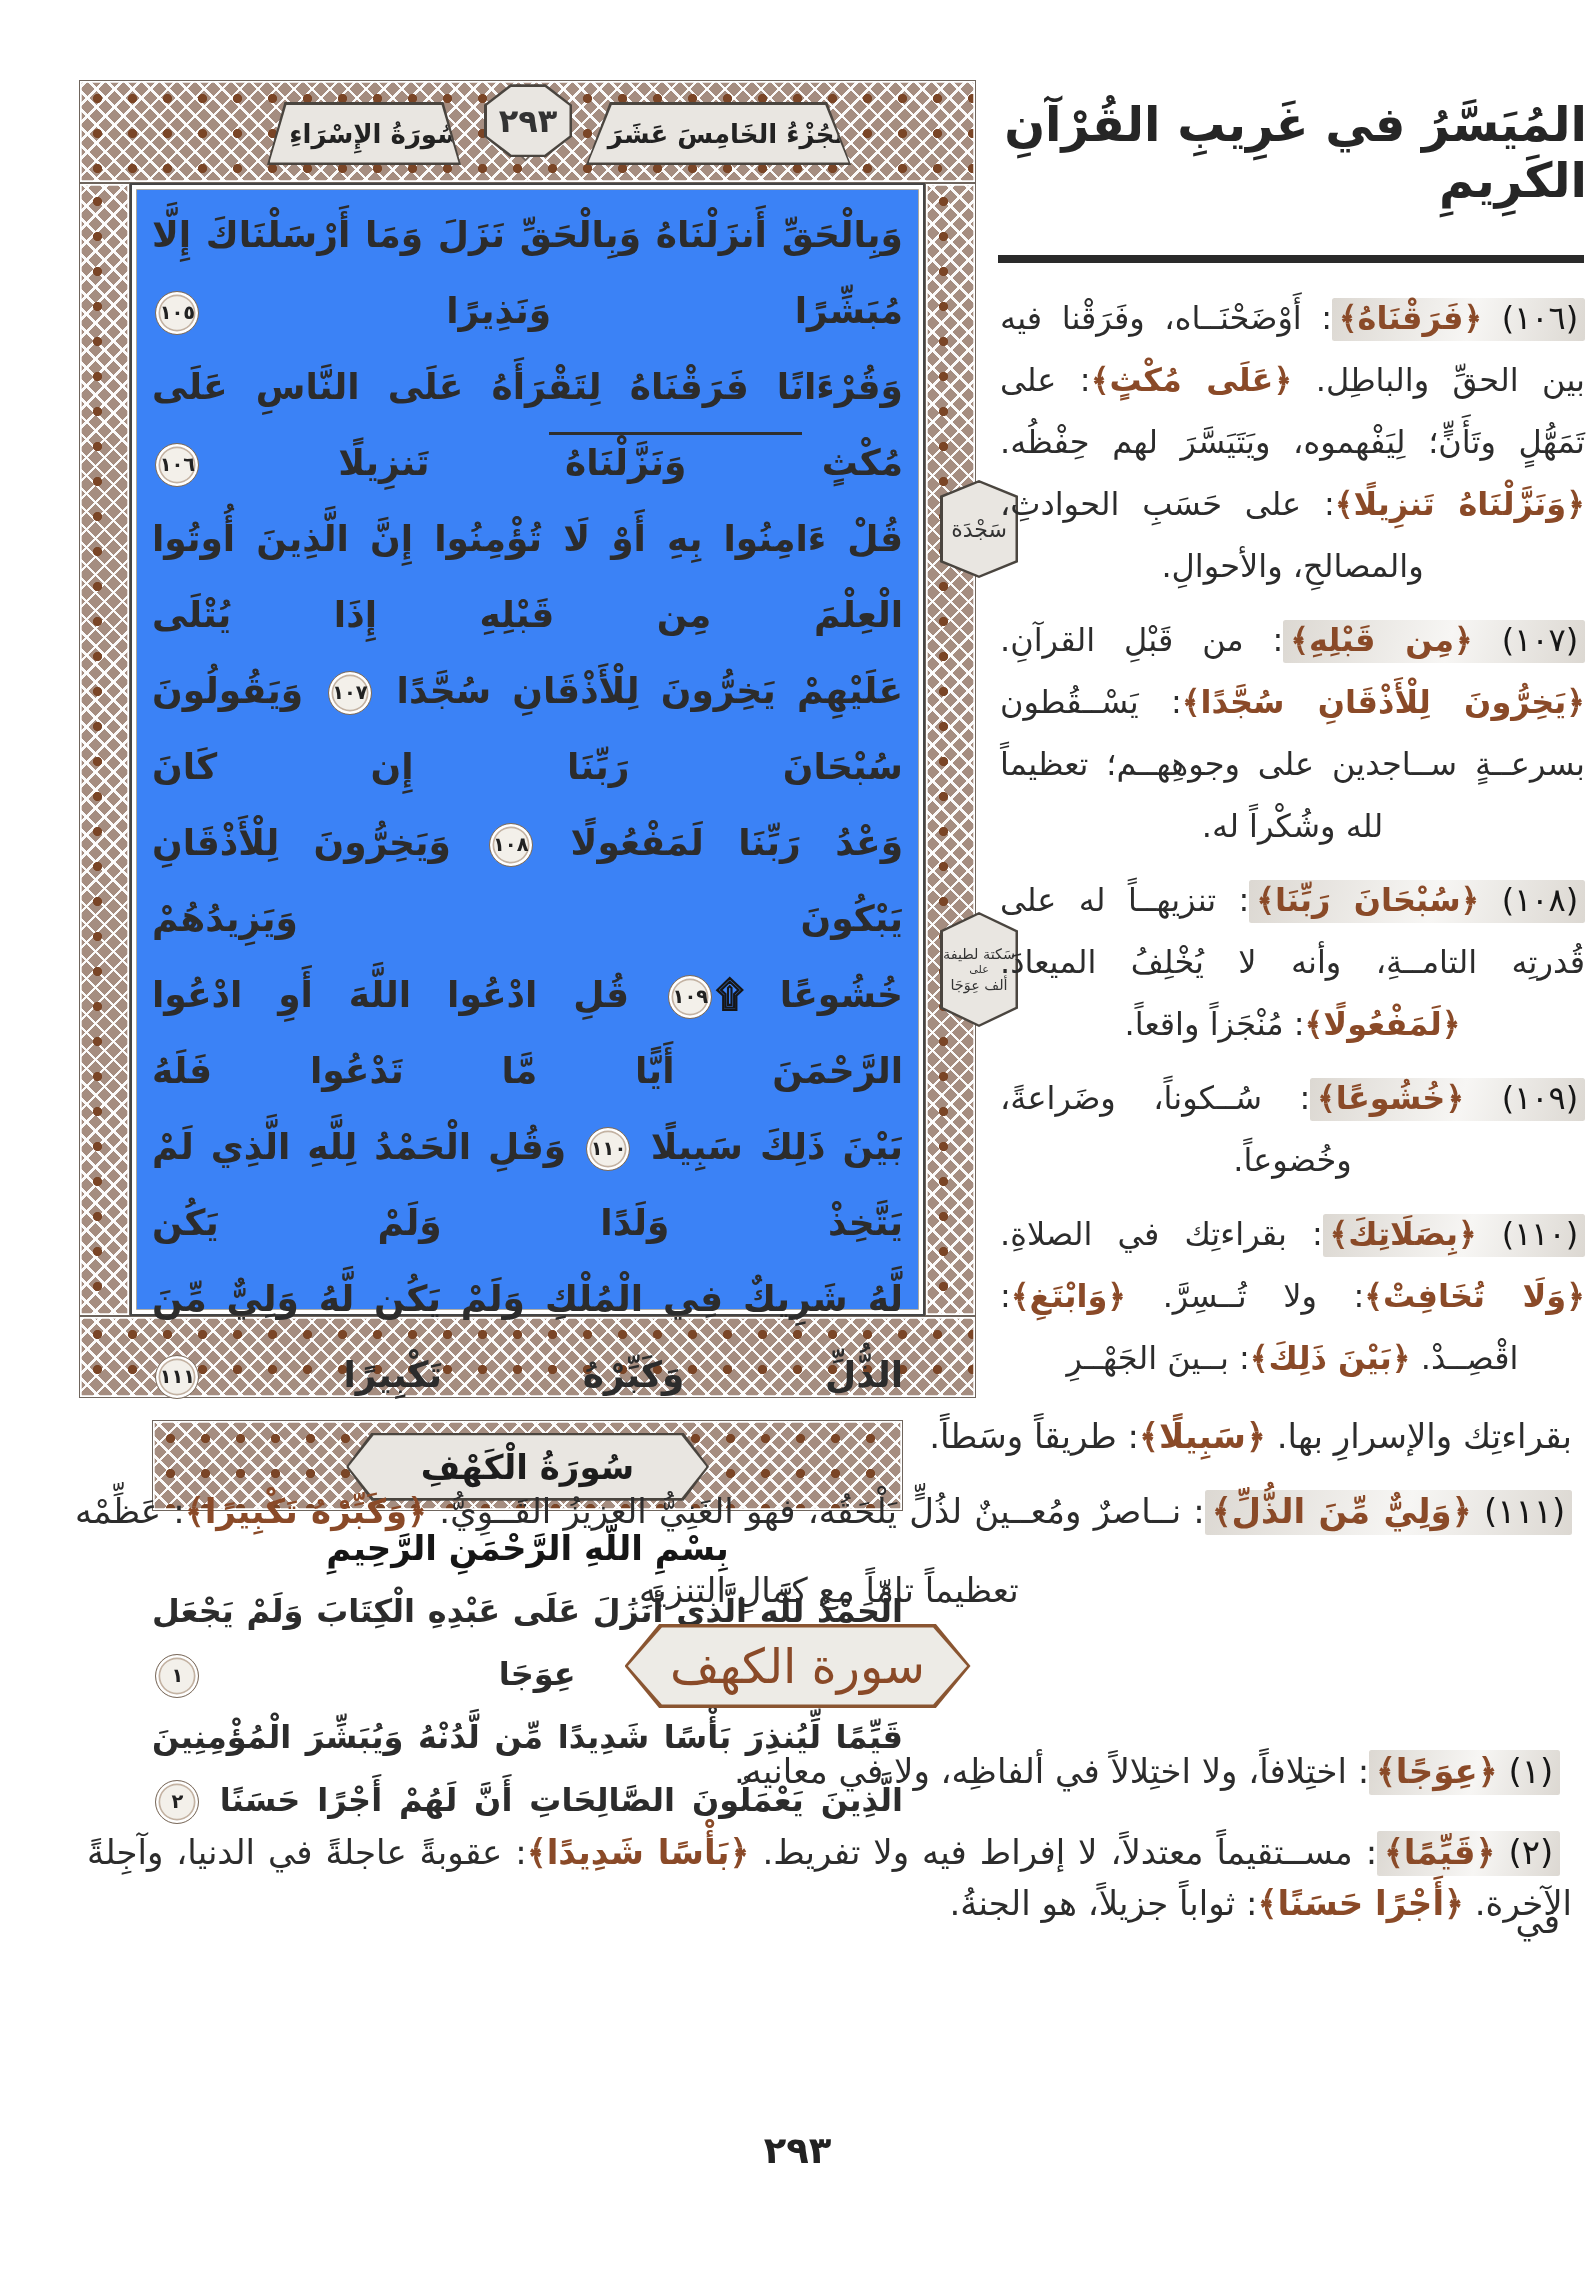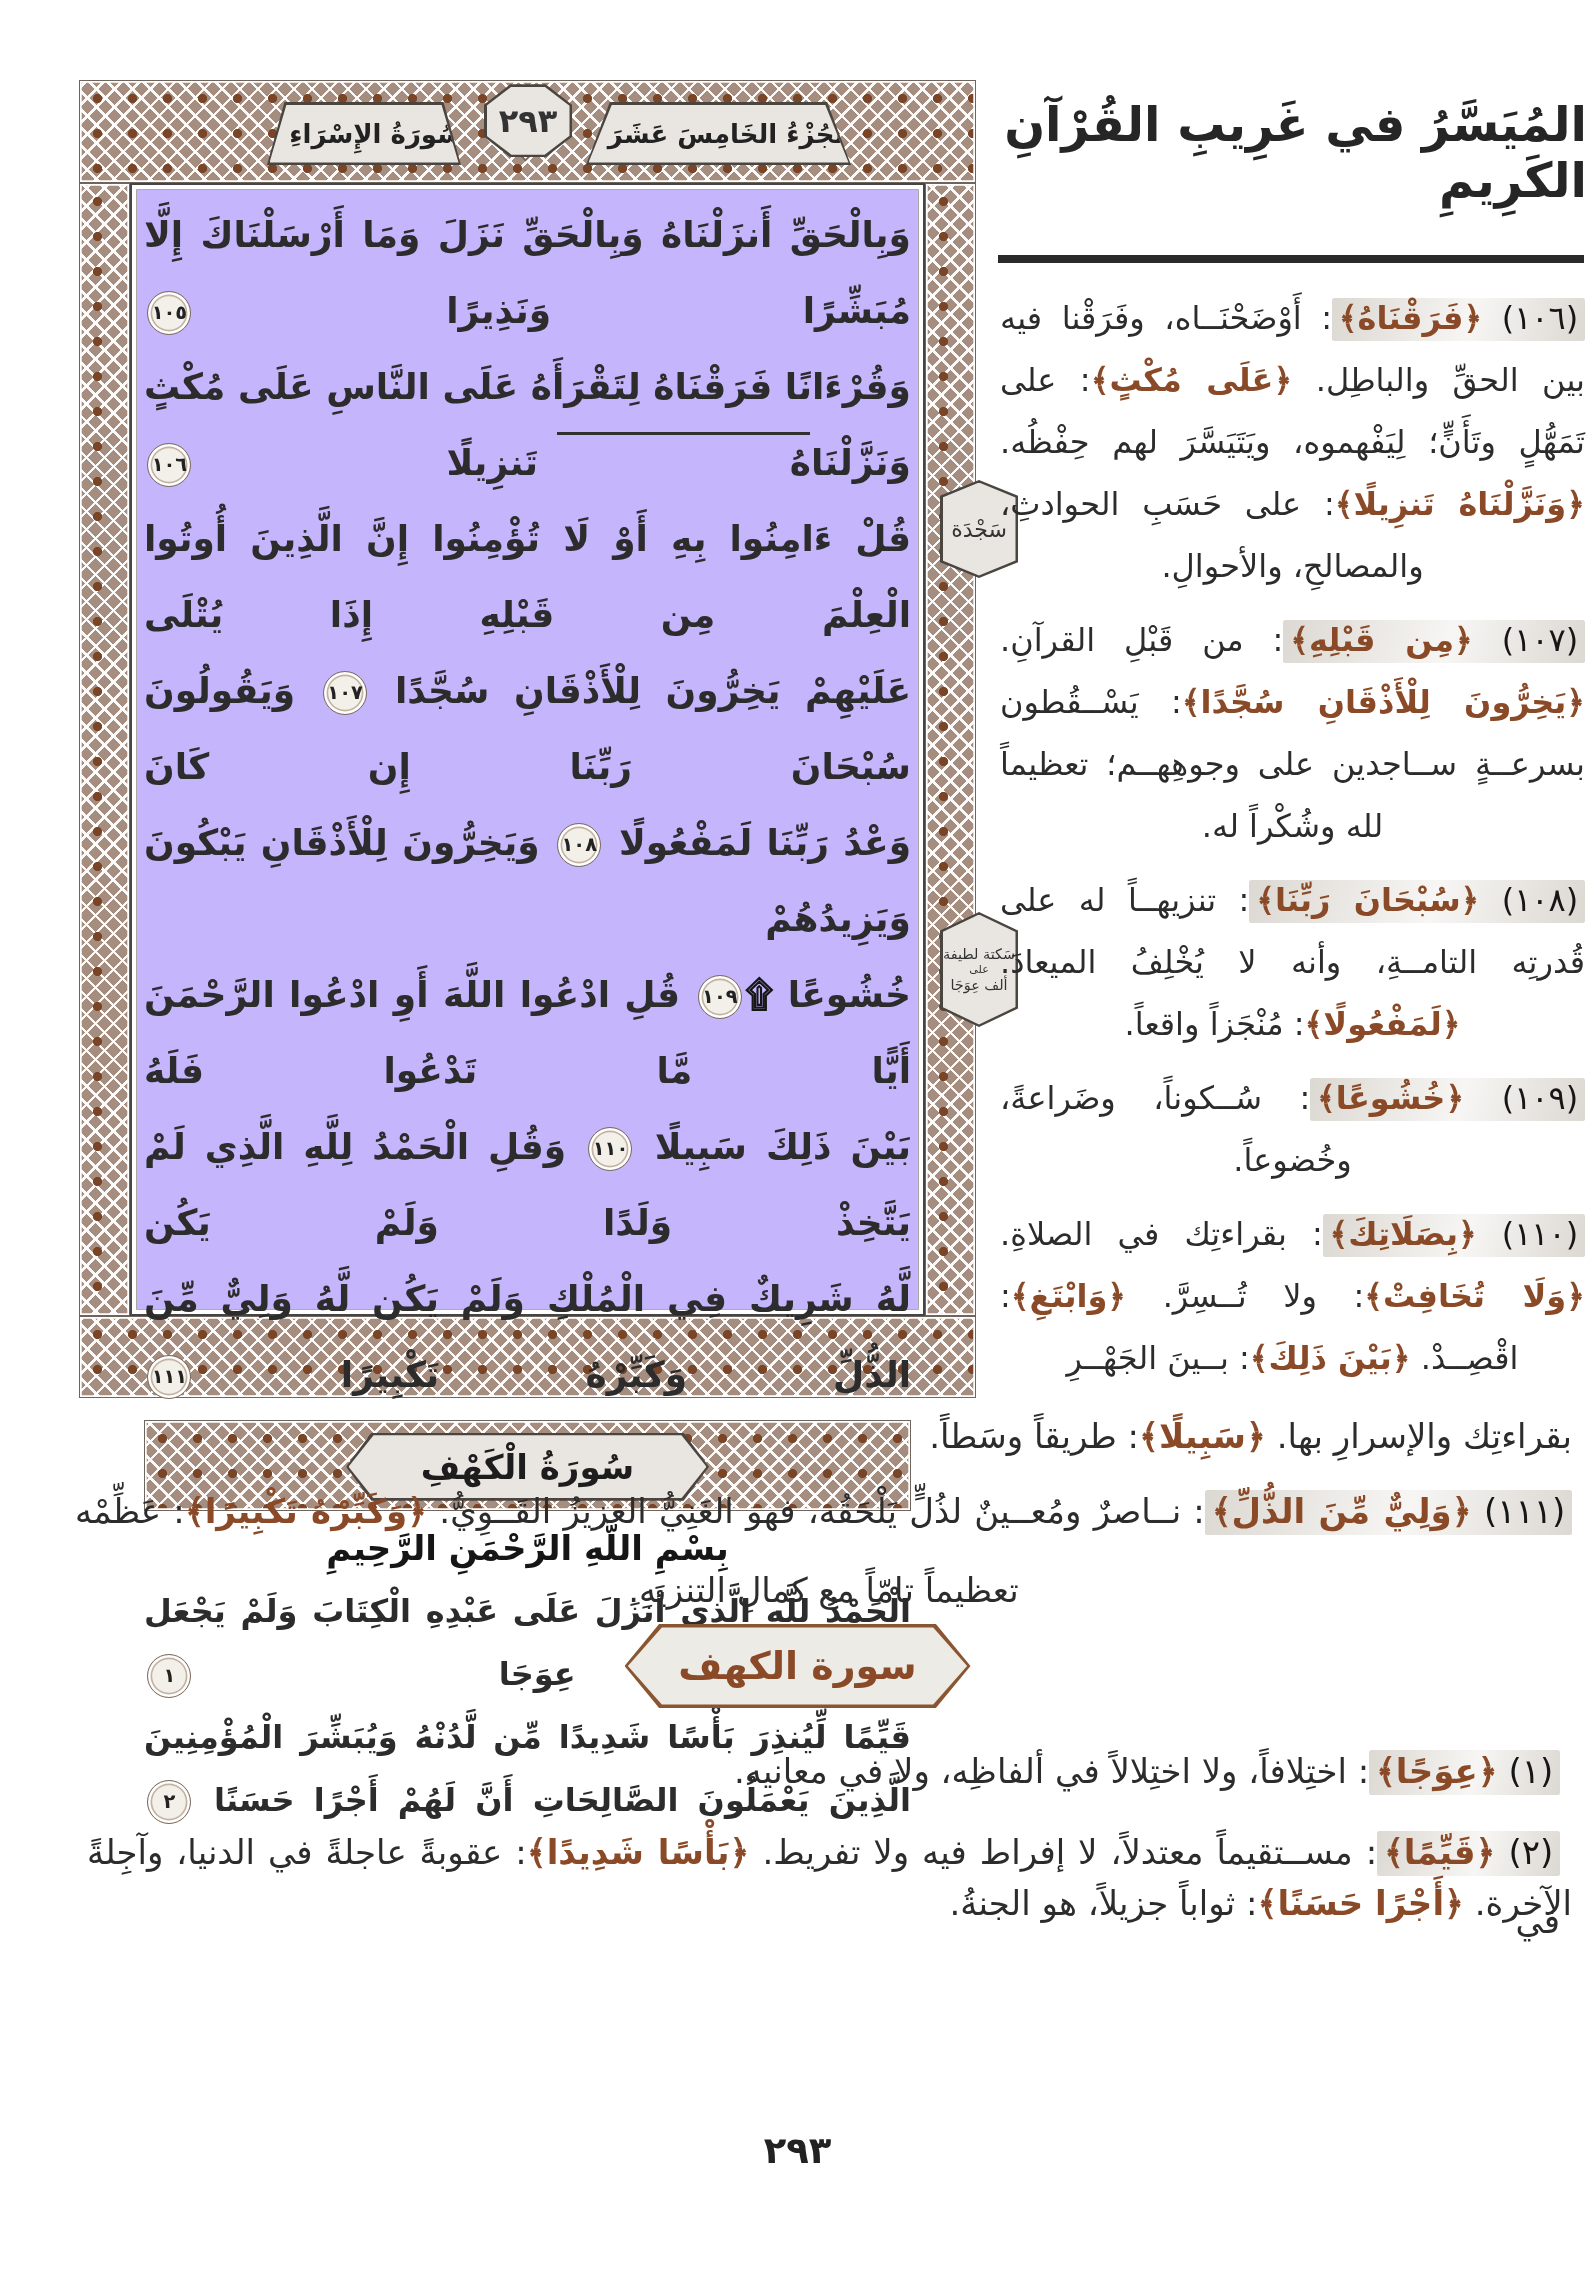--- a/index.html
+++ b/index.html
@@ -44,23 +44,23 @@
   .pagenum-label{font-size:32px;font-weight:bold;color:#333;}
 
   .side-cart, .side-cart .cart-inner{clip-path:polygon(50% 0,100% 16%,100% 84%,50% 100%,0 84%,0 16%);}
   .cart-sajdah{right:-42px;top:400px;width:78px;height:98px;}
   .sajdah-label{font-size:22px;color:#333;}
   .cart-saktah{right:-42px;top:832px;width:78px;height:115px;}
   .saktah-lines{display:flex;flex-direction:column;align-items:center;line-height:1.25;color:#333;}
   .saktah-lines .l1,.saktah-lines .l3{font-size:14.4px;}
   .saktah-lines .l2{font-size:11px;}
 
-  .inner{position:absolute;left:51px;right:51px;top:103px;bottom:82px;background:#c4b5fd;
+  .inner{position:absolute;left:51px;right:51px;top:103px;bottom:82px;background:#3b82f6;
          border:2.5px solid #454545;box-shadow:inset 0 0 0 4.2px #fff, inset 0 0 0 5px #979289;
-         padding:12px 12px 5px;}
+         padding:12px 20px 5px;}
   .qarea{position:relative;width:100%;height:100%;}
 
   .q-line{font-size:36px;font-weight:bold;color:#161616;line-height:76px;
           text-align:justify;text-align-last:justify;direction:rtl;white-space:normal;}
   .q-line.kahf{font-size:32px;line-height:63px;}
   .vnum{display:inline-flex;align-items:center;justify-content:center;vertical-align:middle;
         width:44px;height:44px;border-radius:50%;border:1.7px solid #7a6a5c;background:#f3f0ea;
         box-shadow:inset 0 0 0 2.5px #fff, inset 0 0 0 4.2px #c3b2a2;
         font-size:19.4px;font-weight:bold;color:#222;margin:0 3.4px;}
   .sglyph{font-size:37px;font-weight:bold;}
@@ -88,21 +88,21 @@
   .cont-indent{text-align:left;text-align-last:right;padding-left:89px;direction:ltr;}
   .cont-indent .flow-wrap{direction:rtl;display:block;}
   .full-just .entry{margin:0;text-align:justify;text-align-last:justify;}
 
   .kahf-orn{position:absolute;left:50%;transform:translateX(-50%);top:1624px;width:346px;height:84px;}
   .kahf-orn .cart-outer2{position:absolute;inset:0;background:#8a5531;
       clip-path:polygon(0 50%,10% 0,90% 0,100% 50%,90% 100%,10% 100%);}
   .kahf-orn .cart-inner2{position:absolute;inset:3.4px;background:#edebe6;
       clip-path:polygon(0 50%,10% 0,90% 0,100% 50%,90% 100%,10% 100%);
       display:flex;align-items:center;justify-content:center;}
-  .kahf-orn-label{font-size:38px;font-weight:bold;color:#8a4a28;}
+  .kahf-orn-label{font-size:48px;font-weight:normal;color:#8a4a28;}
 
   .notes{position:absolute;left:76px;top:1725px;width:1497px;font-size:34px;line-height:69px;direction:rtl;}
   .notes .entry{margin:12px;}
   .notes .entry:nth-child(1){text-align:right;text-align-last:right;}
   .notes .entry:nth-child(2){text-align:justify;text-align-last:justify;}
 
   .footer-num{position:absolute;left:0;top:2129px;width:100%;text-align:center;
               font-size:37px;font-weight:bold;color:#222;}
 </style>
 </head>

